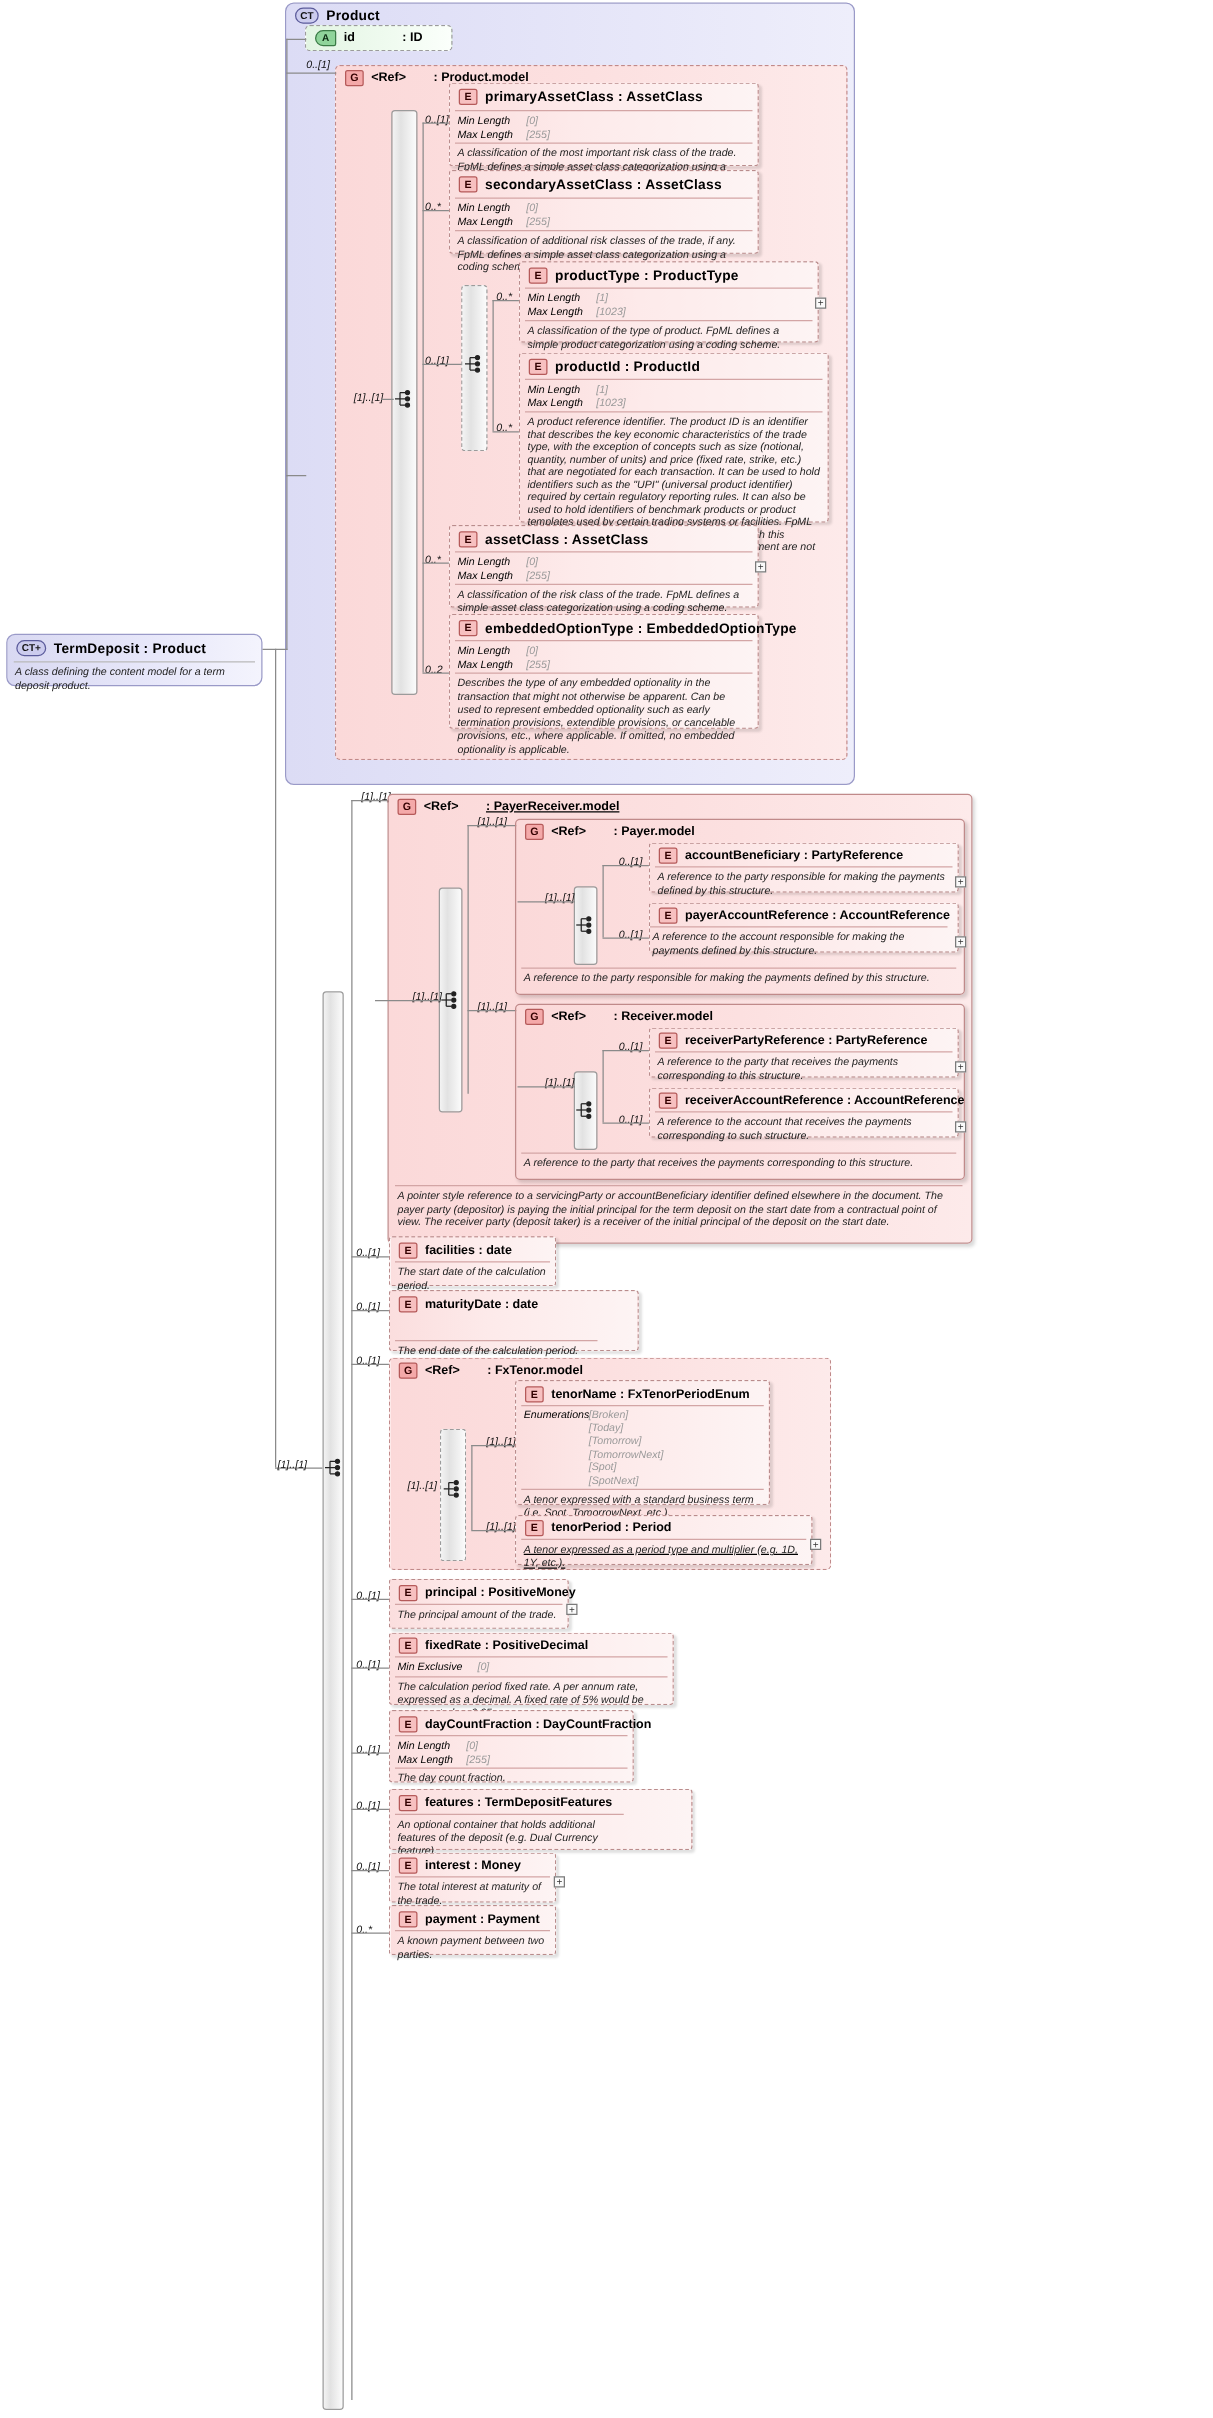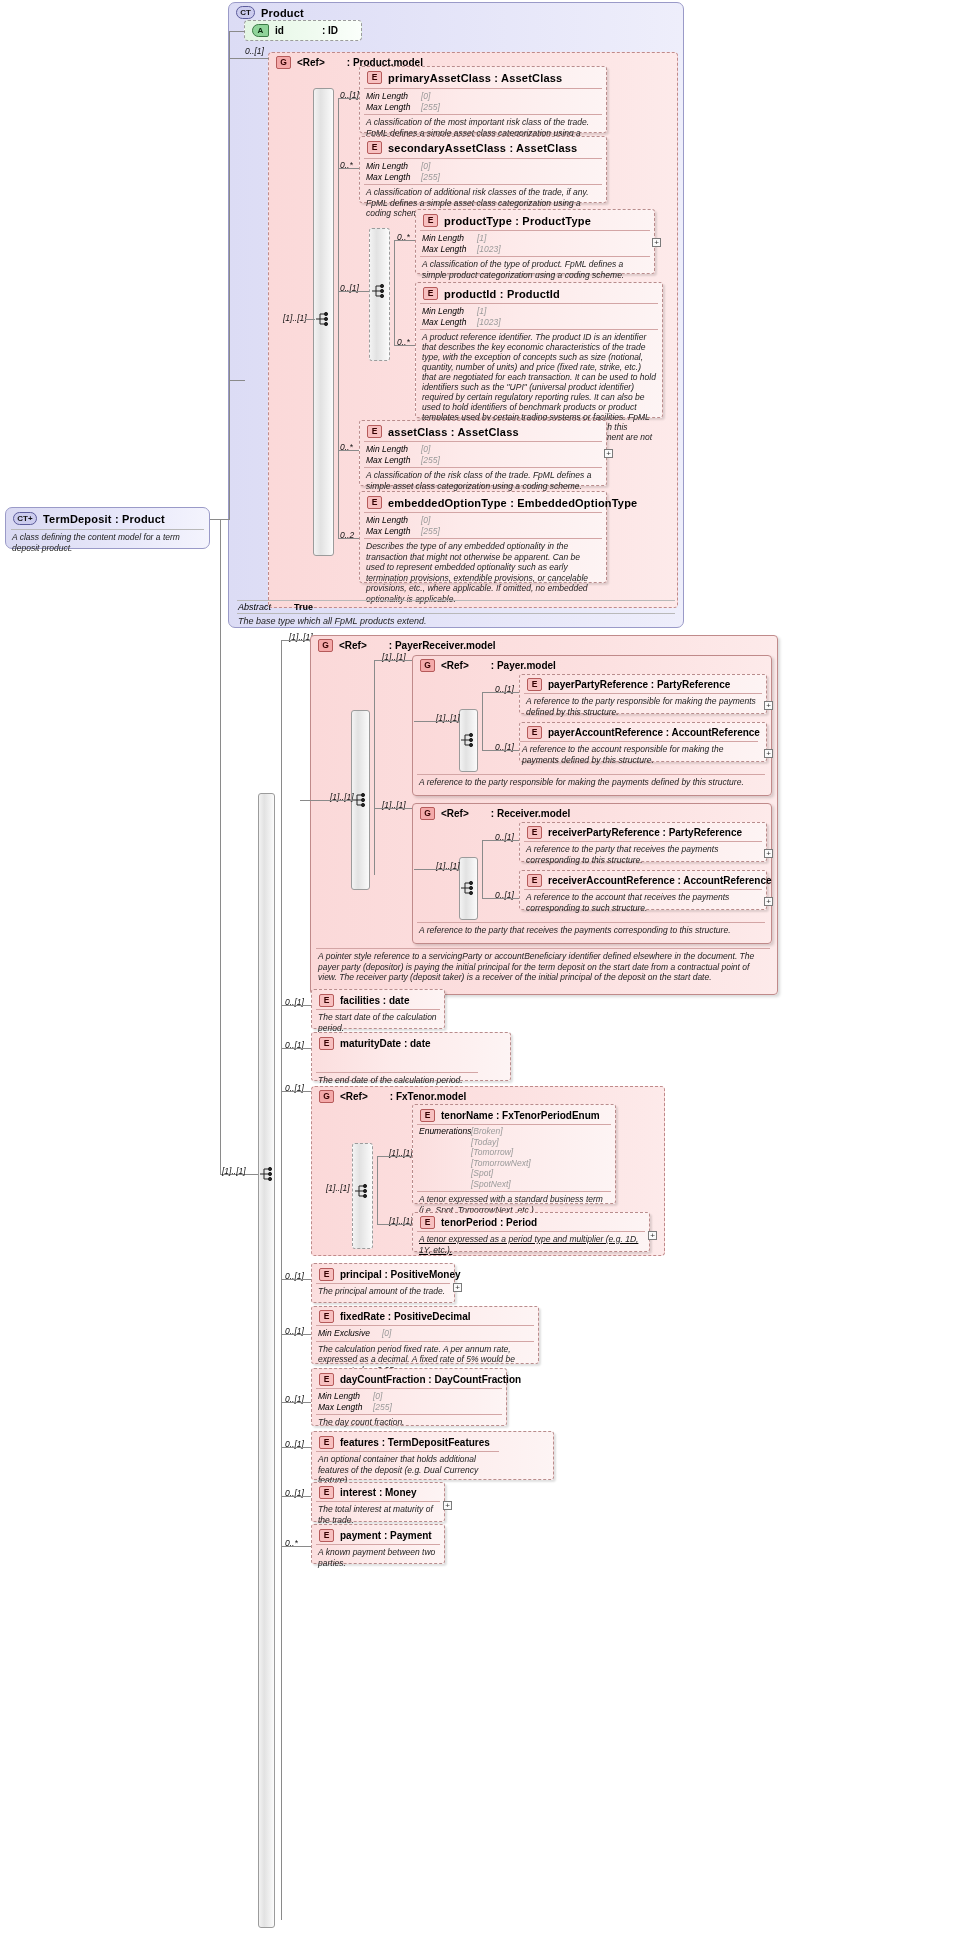--- a/index.html
+++ b/index.html
@@ -308,29 +308,20 @@
         </div>
       <div class="row">
           <span class="fname">Max Length</span>
           <span class="fval">[255]</span>
         </div>
     </div>
     <div class="divider-p"></div>
     <div class="doc">Describes the type of any embedded optionality in the transaction that might not otherwise be apparent. Can be used to represent embedded optionality such as early termination provisions, extendible provisions, or cancelable provisions, etc., where applicable. If omitted, no embedded optionality is applicable.</div>
   </div>
 
-  <div class="abs" style="left:233px; top:600px; width:446px;">
-    <div class="divider"></div>
-    <div class="lbl-abstract">
-      <span class="k">Abstract</span>
-      <span class="v">True</span>
-    </div>
-    <div class="divider"></div>
-    <div class="doc" style="font-size:9px;">The base type which all FpML products extend.</div>
-  </div>
 
   <div class="box ct-simple" style="left:5px; top:507px; width:205px; height:42px;"></div>
   <div class="abs hdr" style="left:9px; top:510px;">
     <span class="ico ico-ct" style="width:24px;">CT+</span>
     <span class="title">TermDeposit : Product</span>
   </div>
   <div class="abs" style="left:7px; top:529px; width:201px;">
     <div class="divider"></div>
     <div class="doc">A class defining the content model for a term deposit product.</div>
   </div>
@@ -361,21 +352,21 @@
     </g>
   </svg>
   <div class="ln lnv" style="left:281px; top:640px; height:1280px;"></div>
 
   <div class="mult" style="left:289px; top:632px;">[1]..[1]</div>
   <div class="ln lnh" style="left:281px; top:640px; width:31px;"></div>
   <div class="box grp-solid" style="left:310px; top:635px; width:468px; height:360px; box-shadow:2px 2px 3px rgba(0,0,0,0.15);"></div>
   <div class="abs hdr" style="left:314px; top:637px;">
     <span class="ico ico-g">G</span>
     <span class="ref">&lt;Ref&gt;</span>
-    <span class="ref" style="margin-left:16px;">: PayerReceiver.model</span>
+    <span class="ref" style="margin-left:16px;text-decoration:underline;">: PayerReceiver.model</span>
   </div>
 
   <div class="seqbar" style="left:351px; top:710px; width:19px; height:180px;"></div>
   <svg class="seq-ico" style="left:352px; top:792px;">
     <g stroke="#222" stroke-width="1" fill="#222">
       <line x1="1" y1="8" x2="5" y2="8"></line>
         <line x1="5" y1="3" x2="5" y2="13"></line>
       <line x1="5" y1="3" x2="9" y2="3"></line>
         <line x1="5" y1="8" x2="9" y2="8"></line>
         <line x1="5" y1="13" x2="9" y2="13"></line>
@@ -411,21 +402,21 @@
   </svg>
   <div class="mult" style="left:436px; top:713px;">[1]..[1]</div>
   <div class="ln lnh" style="left:414px; top:721px; width:46px;"></div>
   <div class="ln lnv" style="left:482px; top:692px; height:58px;"></div>
 
   <div class="mult" style="left:495px; top:684px;">0..[1]</div>
   <div class="ln lnh" style="left:482px; top:692px; width:38px;"></div>
   <div class="box elem elem-shadow" style="left:519px; top:674px; width:248px; height:40px;"></div>
   <div class="abs hdr" style="left:523px; top:676px;">
     <span class="ico ico-e">E</span>
-    <span class="title-sm">payerPartyReference : PartyReference</span>
+    <span class="title-sm">accountBeneficiary : PartyReference</span>
   </div>
   <div class="abs" style="left:521px; top:693px; width:244px;">
     <div class="divider-p"></div>
     <div class="doc">A reference to the party responsible for making the payments defined by this structure.</div>
   </div>
   <div class="plusbox" style="left:764px; top:701px;">+</div>
 
   <div class="mult" style="left:495px; top:742px;">0..[1]</div>
   <div class="ln lnh" style="left:482px; top:750px; width:38px;"></div>
   <div class="box elem elem-shadow" style="left:519px; top:722px; width:248px; height:40px;"></div>

